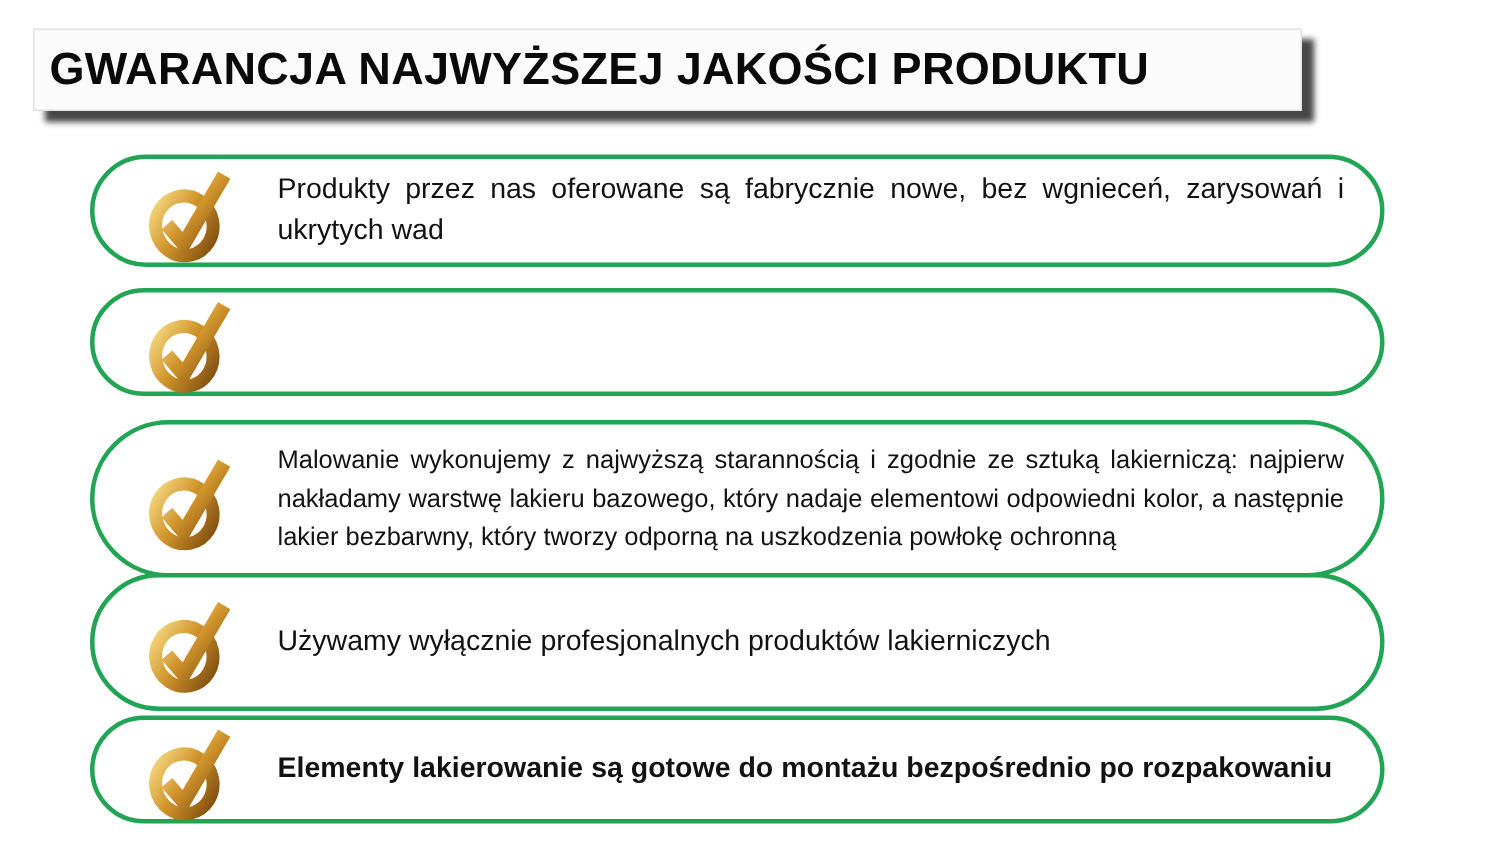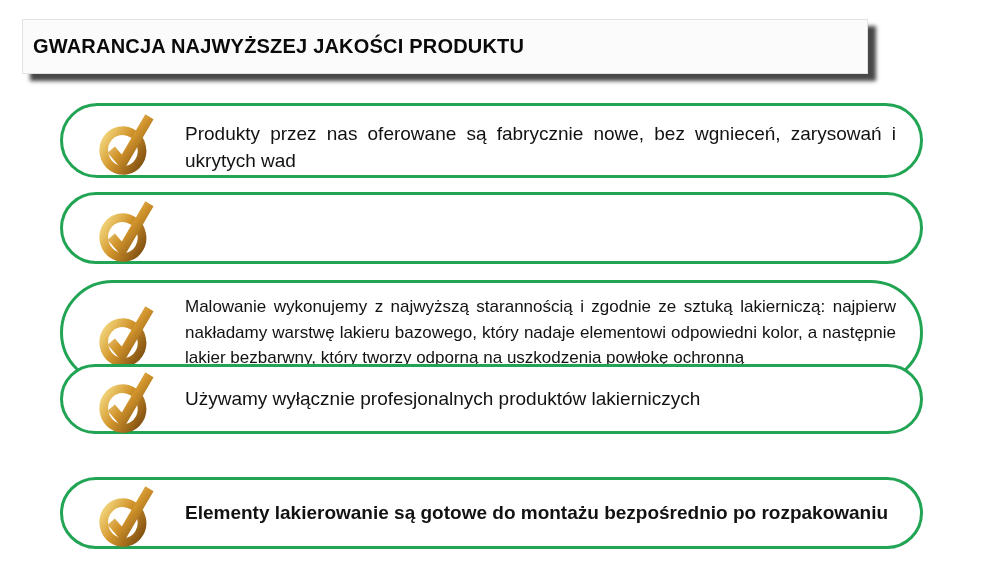--- a/index.html
+++ b/index.html
@@ -30,44 +30,44 @@
     left:22px;top:19px;
     width:846px;height:55px;
     background:#fbfbfb;
     border:1px solid #e2e2e2;
     box-shadow:8px 7px 4px var(--title-shadow);
     display:flex;align-items:center;
     padding-left:10px;
   }
   .title-box h1{
     margin:0;
-    font-size:20px;
+    font-size:30px;
     font-weight:bold;
     color:var(--title-text);
     letter-spacing:0.2px;
     white-space:nowrap;
   }
 
   
   .item{
     position:absolute;
     left:60px;
     width:863px;
     border:3px solid var(--border-green);
     border-radius:70px; 
     background:#ffffff;
     display:flex;
     align-items:center;
     padding-left:122px;
     padding-right:24px;
   }
-  .item-1{top:103px;height:75px;align-items:flex-end;}
+  .item-1{top:103px;height:75px;}
   .item-2{top:192px;height:72px;}
   .item-3{top:280px;height:105px;}
-  .item-4{top:364px;height:70px;}
+  .item-4{top:382px;height:92px;}
   .item-5{top:477px;height:72px;font-weight:bold;}
 
   .item-text{
     margin:0;
     width:100%;
     font-size:19px;
     line-height:1.42;
     color:var(--body-text);
     text-align:justify;
   }

